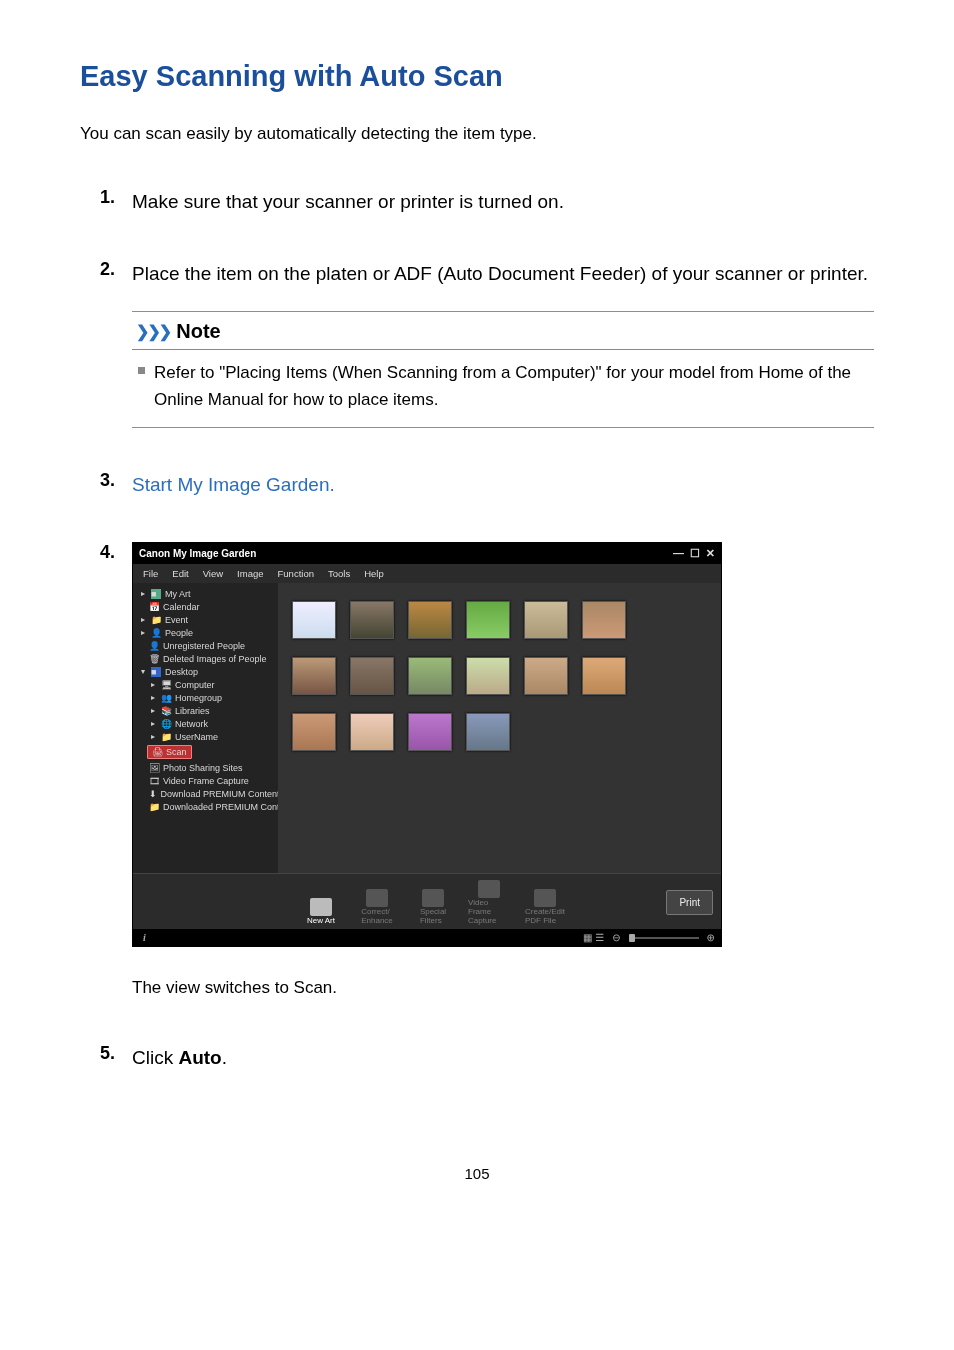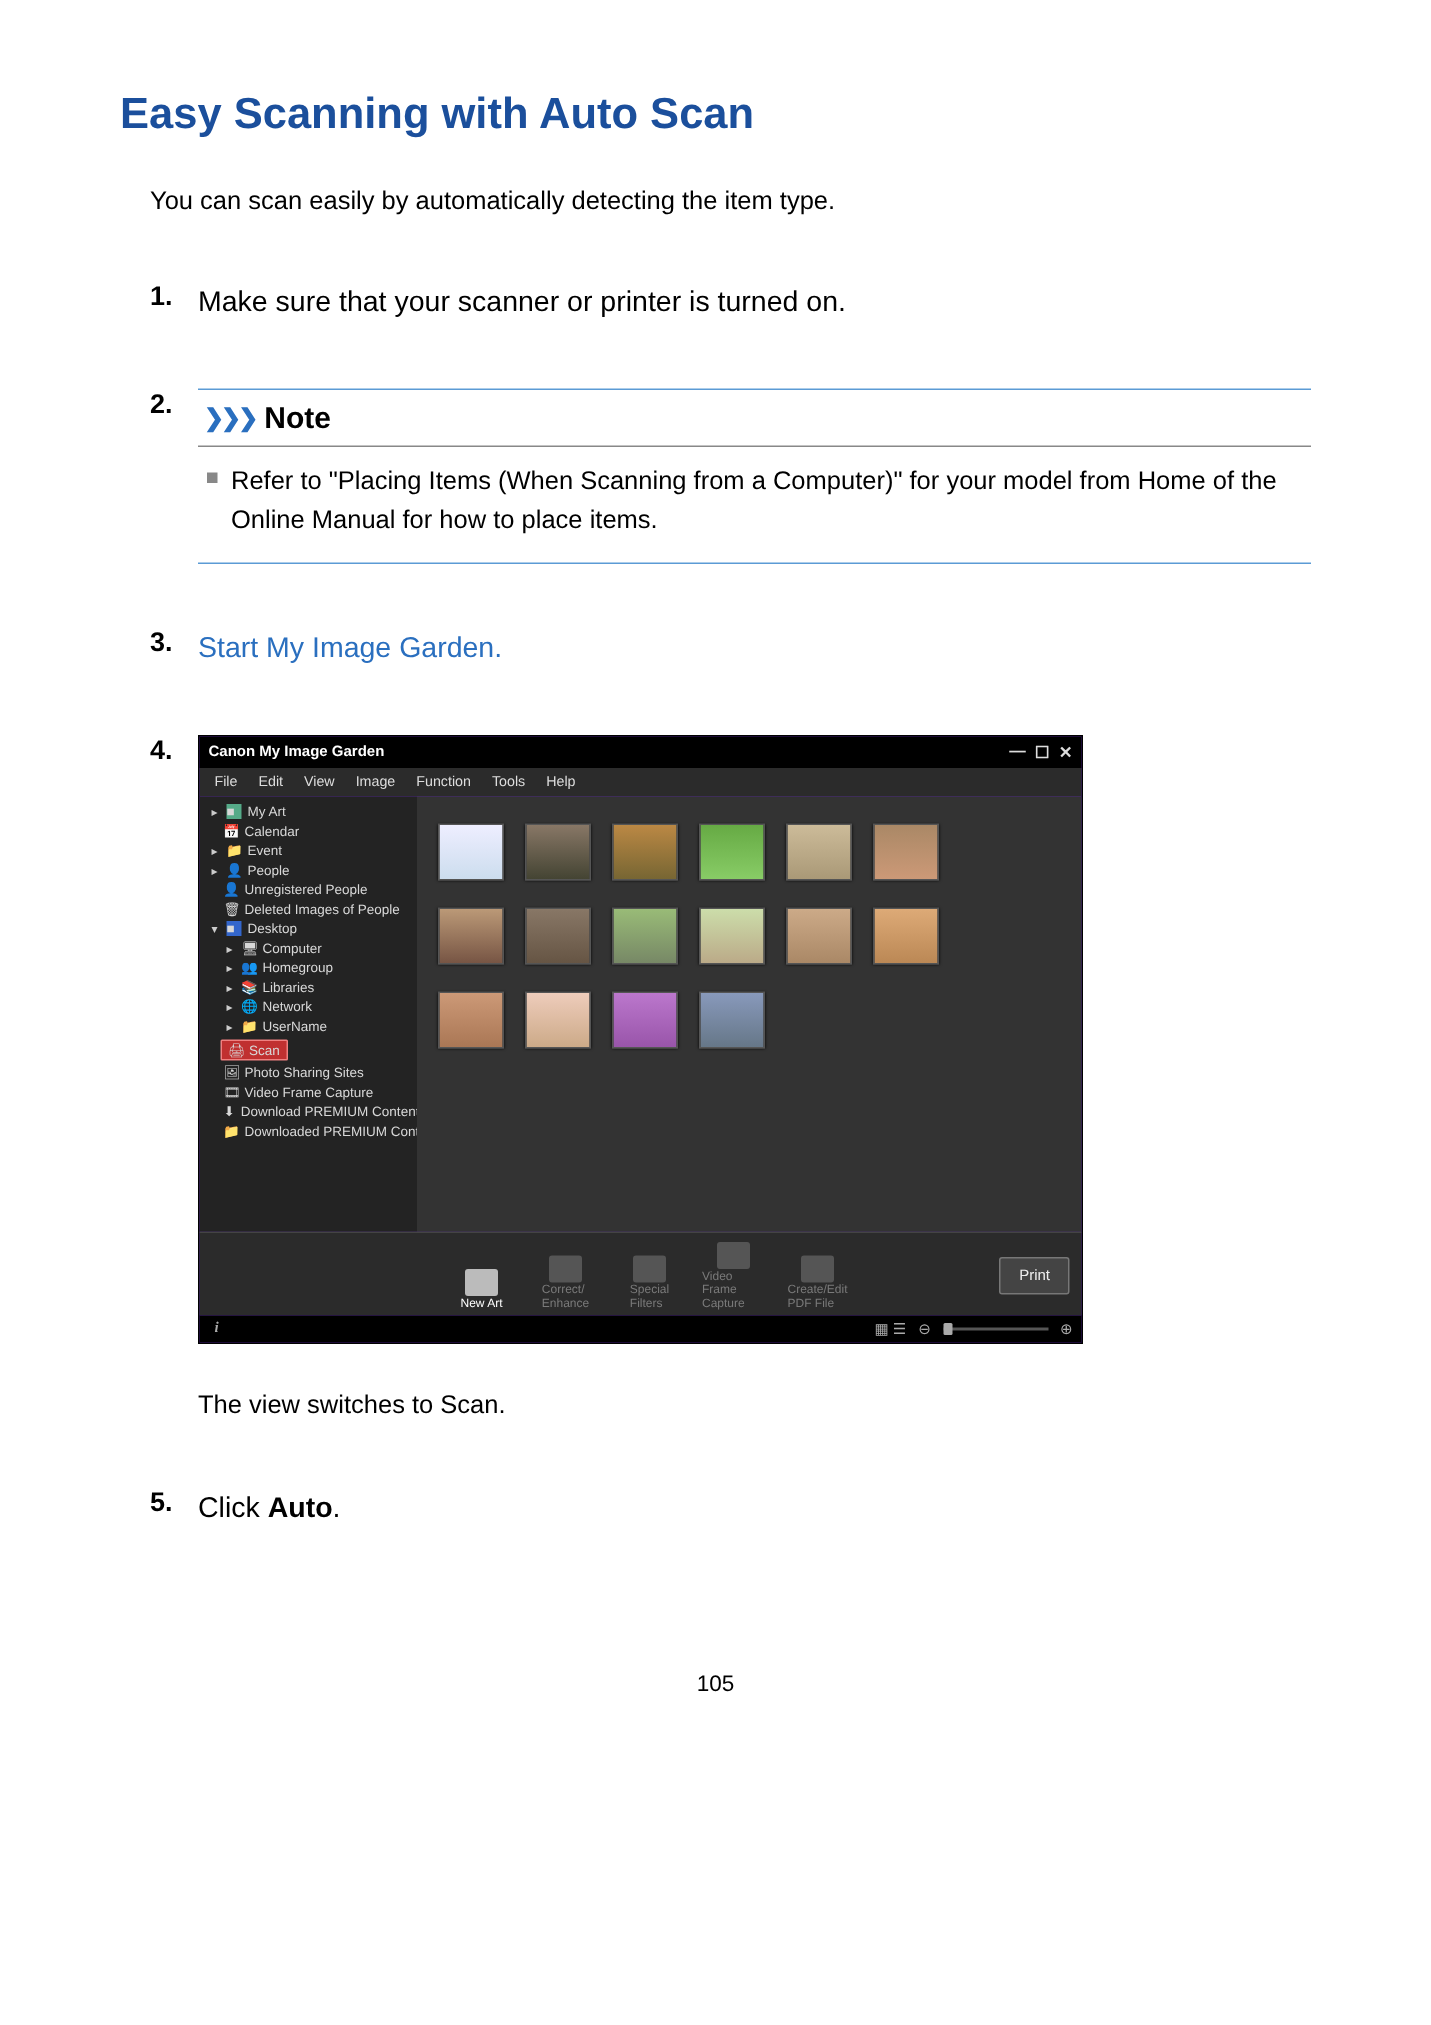--- a/index.html
+++ b/index.html
@@ -14,21 +14,20 @@
   }
   h1.page-title {
     color: #1b4f9c;
     font-size: 29px;
     font-weight: bold;
     margin-bottom: 28px;
   }
   p.intro {
     margin-bottom: 40px;
     line-height: 1.5;
-    margin-left: 20px;
   }
   ol.steps {
     list-style: none;
     counter-reset: step;
   }
   ol.steps > li {
     counter-increment: step;
     margin-bottom: 42px;
     padding-left: 52px;
     position: relative;
@@ -89,21 +88,21 @@
   .step-caption {
     margin-top: 28px;
     font-size: 17px;
     line-height: 1.5;
   }
 
   
   .app {
     width: 590px;
     margin: 18px 0 0 0;
-    background: #6d28d9;
+    background: #d946ef;
     font-family: Arial, sans-serif;
     font-size: 9px;
     color: #d0d0d0;
     border: 1px solid #000;
   }
   .app-titlebar {
     display: flex;
     justify-content: space-between;
     align-items: center;
     background: #000;
@@ -252,20 +251,21 @@
 
 <p class="intro">You can scan easily by automatically detecting the item type.</p>
 
 <ol class="steps">
 
   <li>
     <div class="step-text">Make sure that your scanner or printer is turned on.</div>
   </li>
 
   <li>
+    <div class="step-text">Place the item on the platen or ADF (Auto Document Feeder) of your scanner or printer.</div>
 
     <div class="note-box">
       <div class="note-header">
         <span class="note-icon">❯❯❯</span>
         <span class="note-title">Note</span>
       </div>
       <div class="note-body">
         <span>Refer to "Placing Items (When Scanning from a Computer)" for your model from Home of the </span><span class="italic">Online Manual</span><span> for how to place items.</span>
       </div>
     </div>

